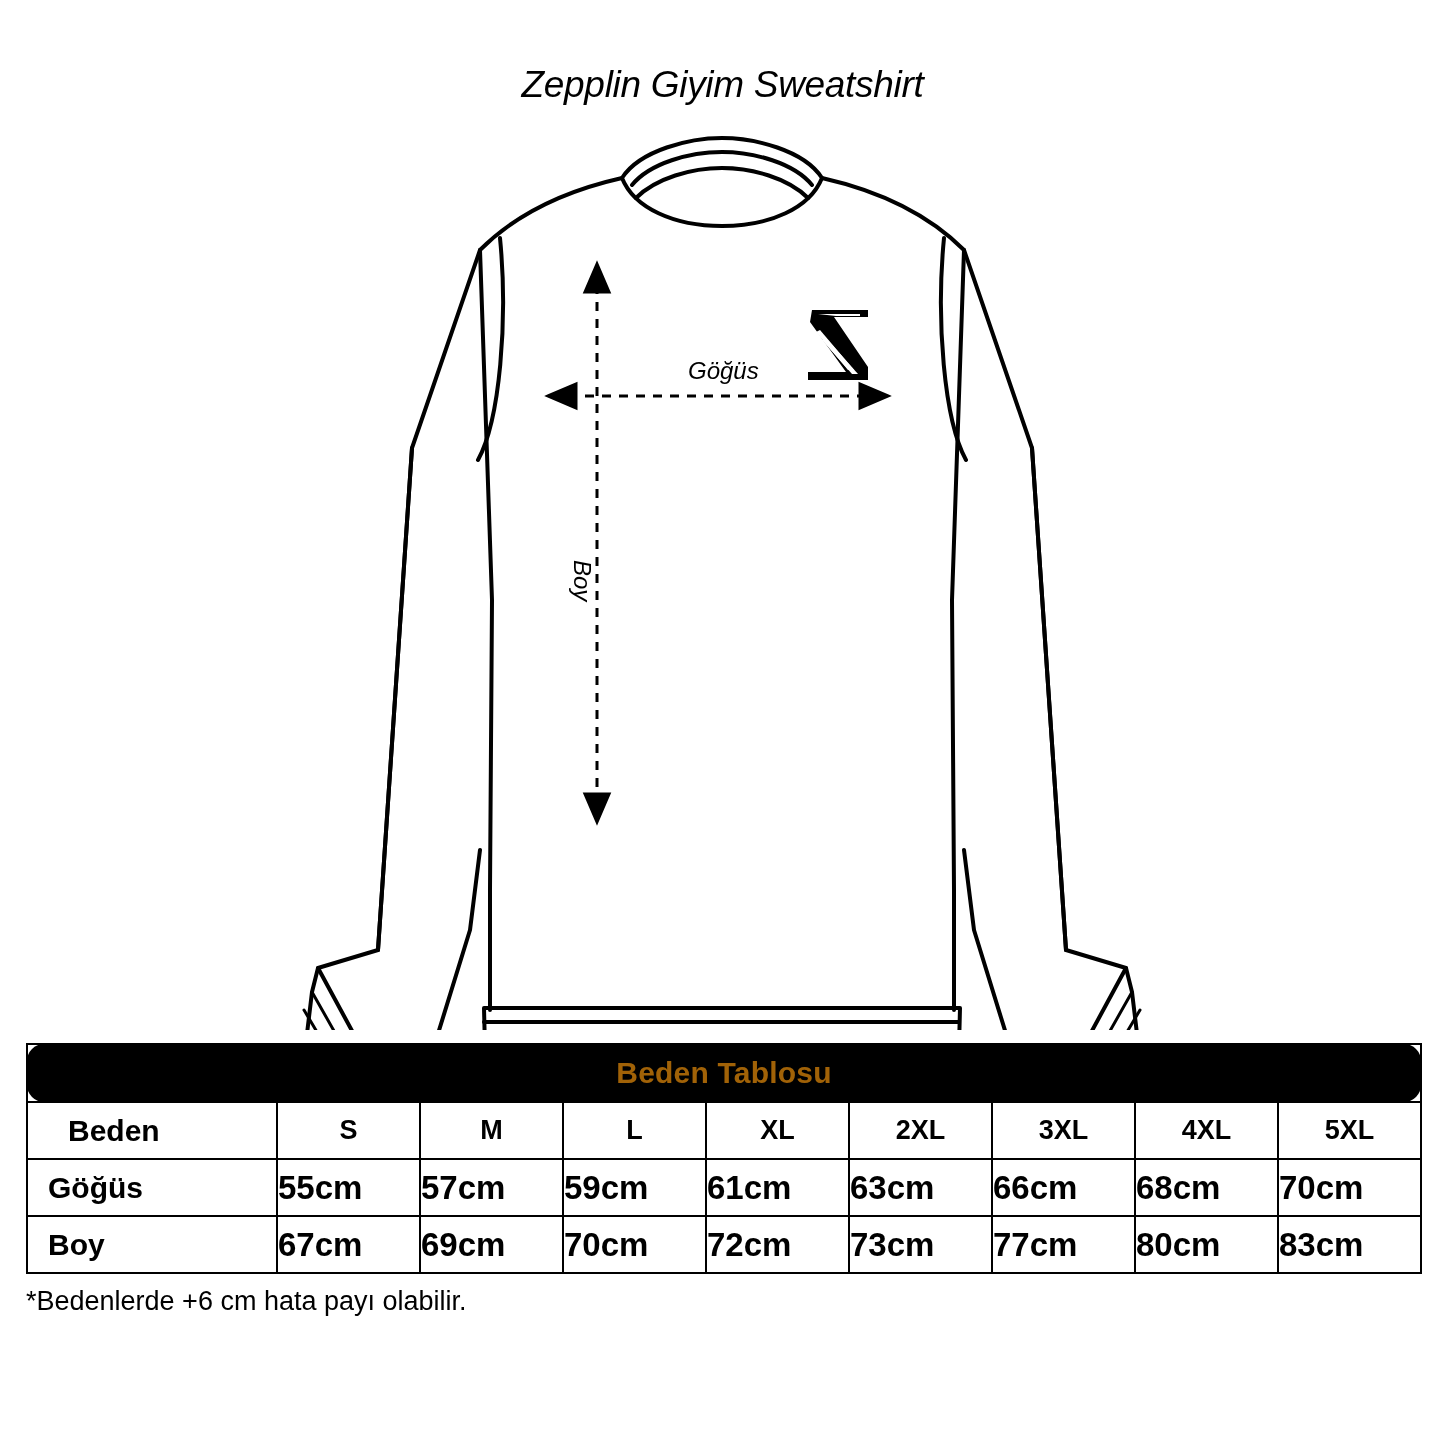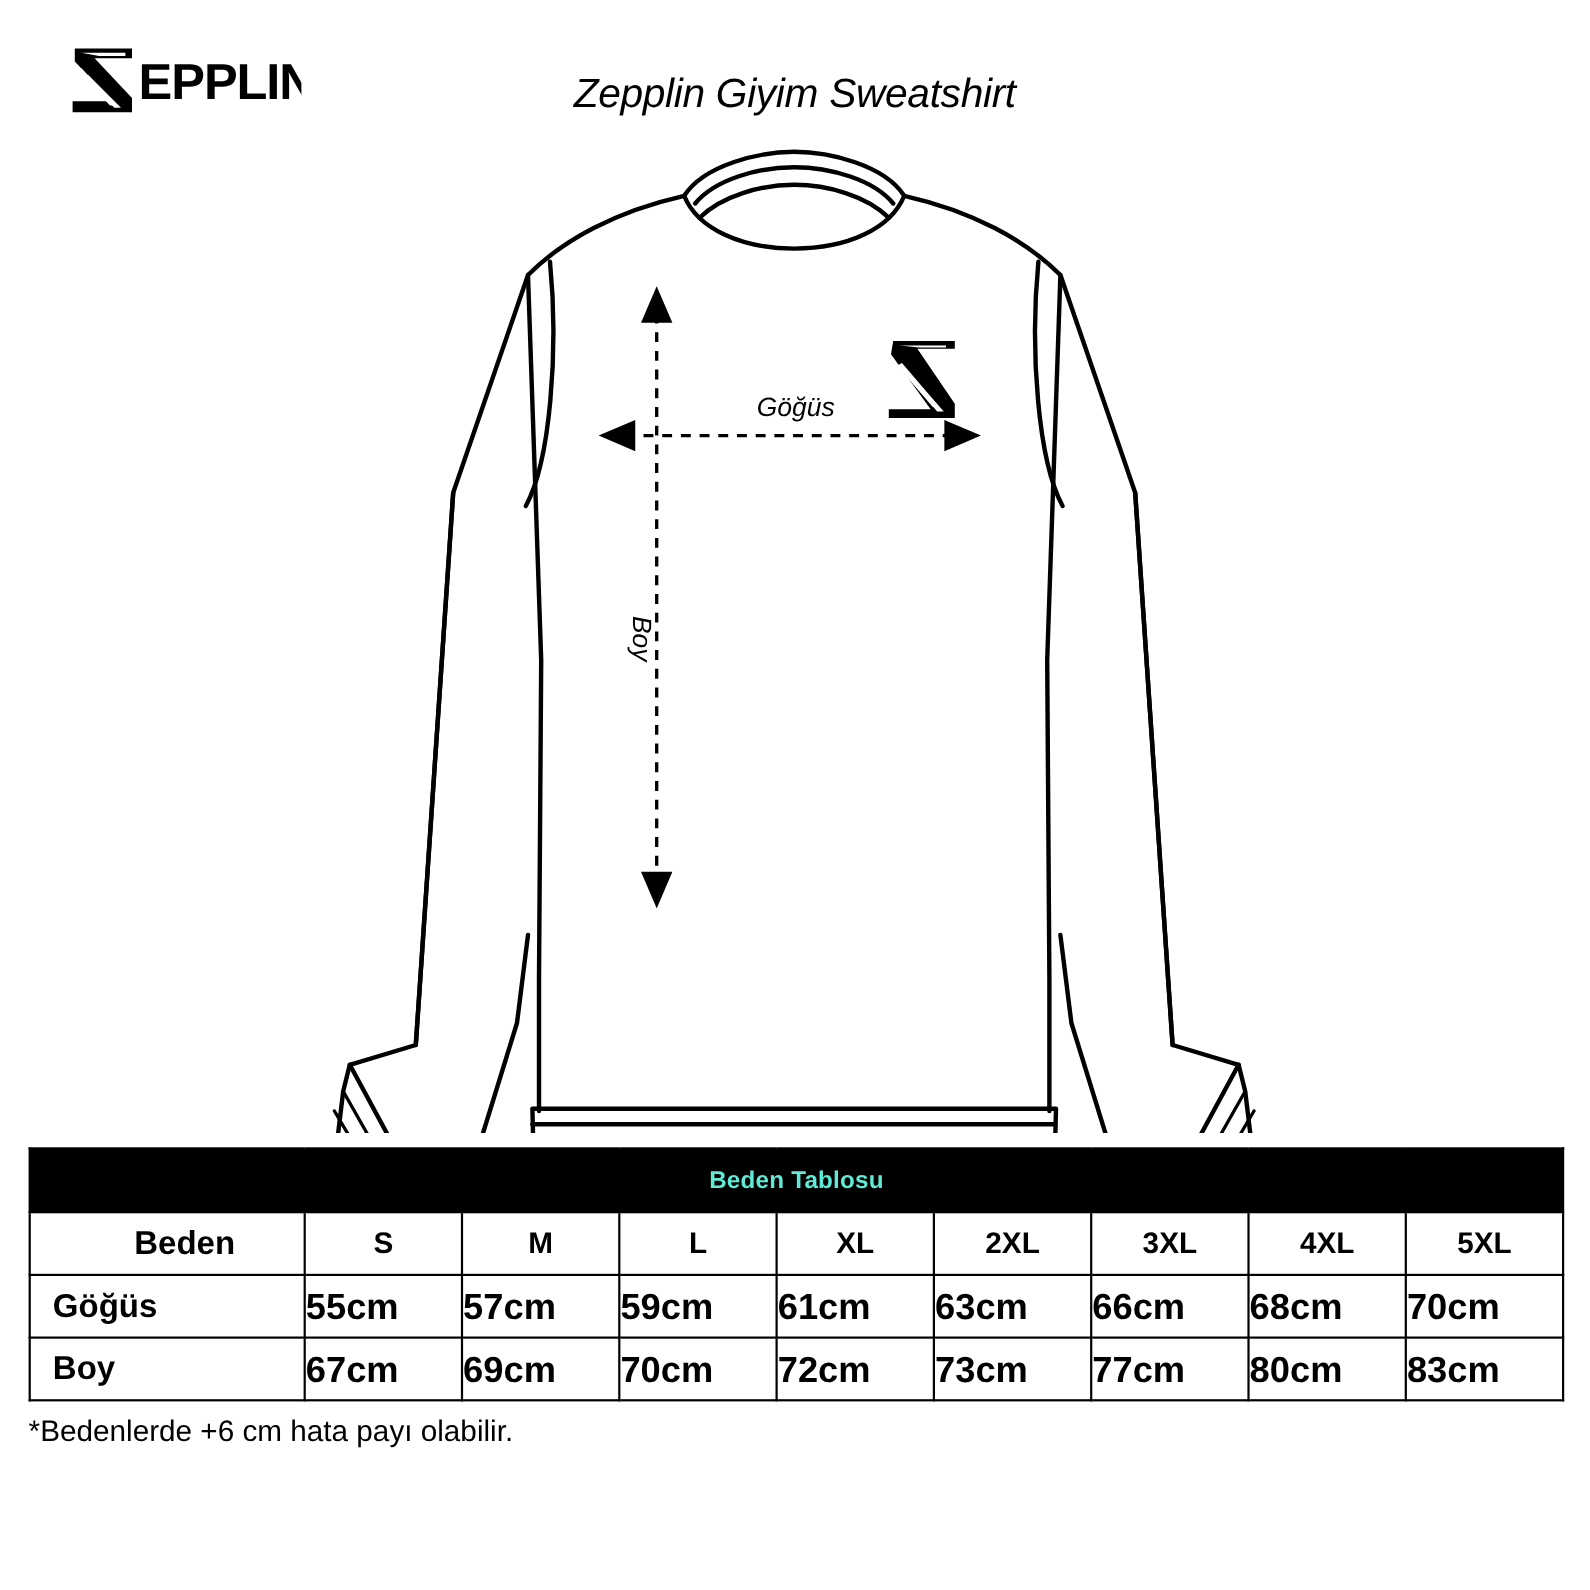--- a/index.html
+++ b/index.html
@@ -87,37 +87,38 @@
     border-collapse: collapse;
     width: 1394px;
     table-layout: fixed;
   }
   table.size-table td, table.size-table th {
     border: 2px solid #000;
     padding: 0;
   }
   .tbl-title {
     background: #000;
-    color: #5eead4;
+    color: #a16207;
     text-align: center;
-    font-size: 22px;
+    font-size: 30px;
     font-weight: 700;
     height: 56px;
     letter-spacing: 0.2px;
+    border-radius: 17px;
   }
   .hdr-row td {
     height: 55px;
     font-size: 27px;
     font-weight: 700;
     text-align: center;
     vertical-align: middle;
   }
   .hdr-row td.label-cell {
     text-align: left;
-    padding-left: 94px;
+    padding-left: 40px;
     font-size: 30px;
   }
   .data-row td {
     height: 55px;
     font-size: 33px;
     font-weight: 700;
     text-align: left;
     padding-left: 14px;
     vertical-align: middle;
   }
@@ -136,32 +137,20 @@
     font-size: 27px;
     font-weight: 400;
     color: #000;
   }
 </style>
 </head>
 <body>
 
 <div class="header">
 
-  <div class="brand-logo">
-    <svg width="240" height="62" viewBox="0 0 240 62" xmlns="http://www.w3.org/2000/svg">
-
-      <g fill="#000">
-        <path d="M34 2 L86 2 L86 11 L52 11 L86 47 L86 60 L32 60 L32 50 L68 50 L34 14 Z"></path>
-        <path d="M40 6 L80 6 L80 9 L56 9 Z" fill="#ffffff"></path>
-        <path d="M40 20 L72 54 L66 54 L36 22 Z" fill="#ffffff"></path>
-        <path d="M46 26 L76 56 L70 56 L42 28 Z" fill="#ffffff"></path>
-      </g>
-      <text x="92" y="48" font-family="Liberation Sans, sans-serif" font-size="46" font-weight="700" letter-spacing="-1" fill="#000">EPPLIN</text>
-    </svg>
-  </div>
 
   <div class="title">
     <span class="t-light">Zepplin Giyim </span><span class="t-bold">Sweatshirt</span>
   </div>
 </div>
 
 <div class="illustration">
   <svg width="1445" height="900" viewBox="0 0 1445 900" xmlns="http://www.w3.org/2000/svg">
     <g fill="none" stroke="#000" stroke-width="4" stroke-linejoin="round" stroke-linecap="round">
 

